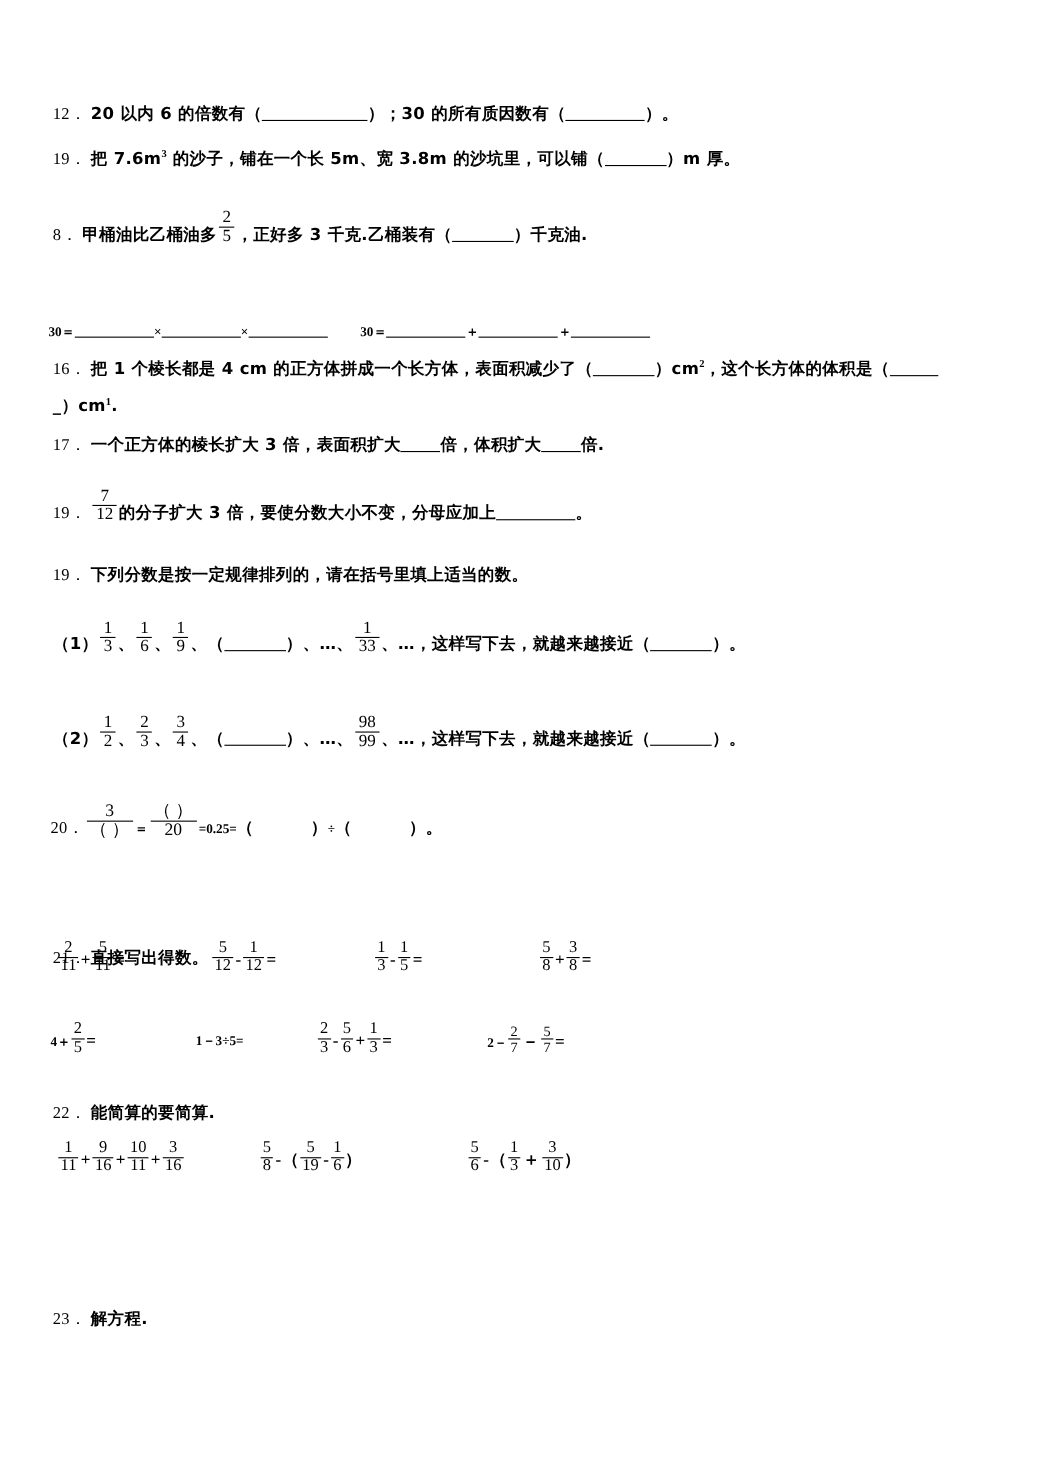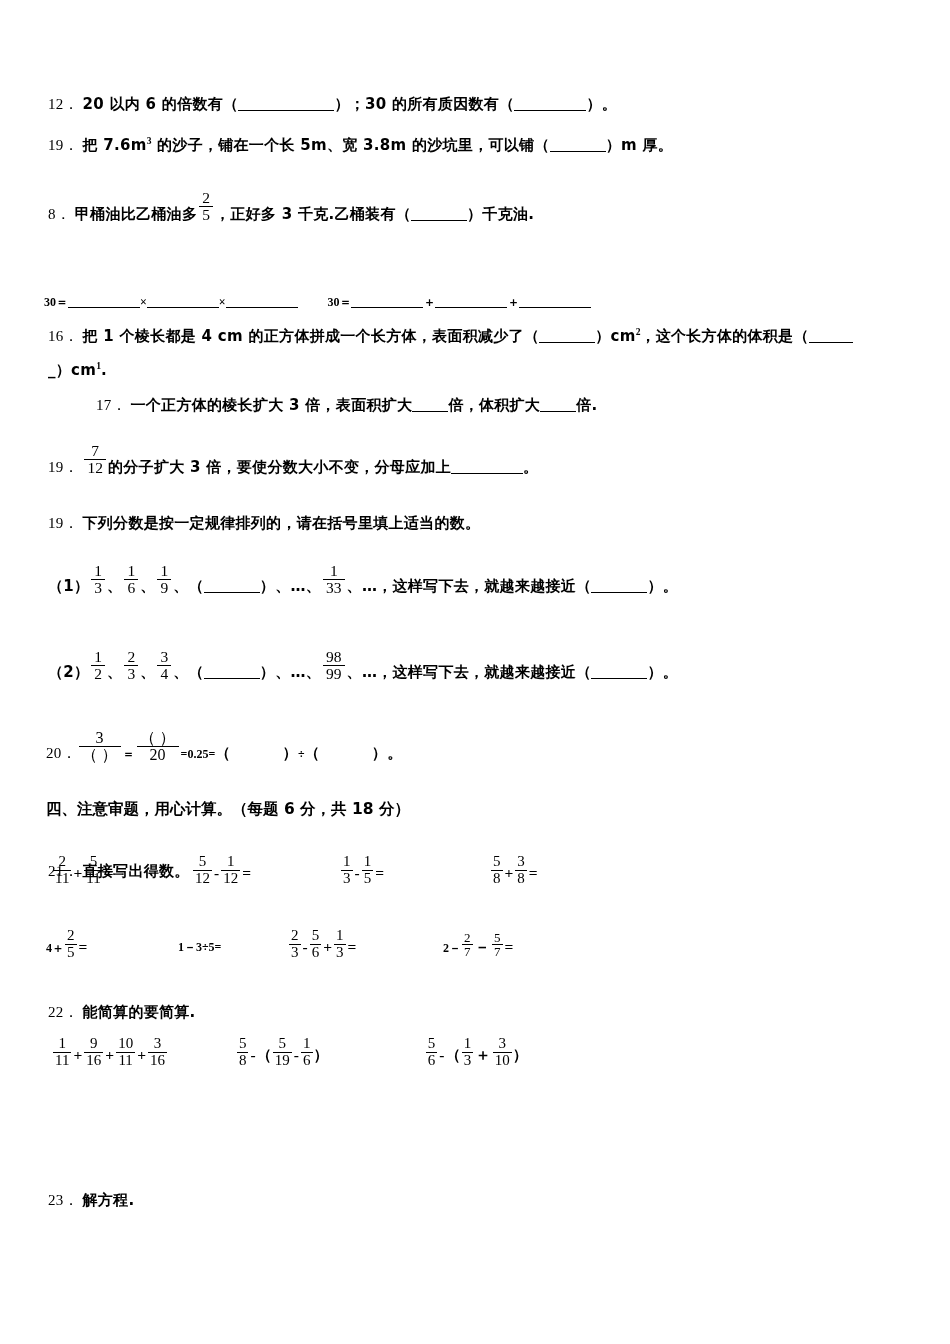--- a/index.html
+++ b/index.html
@@ -150,21 +150,21 @@
   </div>
 
   <div class="q" style="left:48px; top:324px;">
     <span class="qnum">16．</span>
     <span class="cn">把 1 个棱长都是 4 cm 的正方体拼成一个长方体，表面积减少了（</span><span class="blank b-md"></span><span class="cn">）cm</span><sup class="sm num">2</sup><span class="cn">，这个长方体的体积是（</span><span class="blank b-sm"></span>
   </div>
   <div class="q" style="left:48px; top:358px;">
     <span class="cn">_）cm</span><sup class="sm num">1</sup><span class="cn">.</span>
   </div>
 
-  <div class="q" style="left:48px; top:393px;margin-left:48px;">
+  <div class="q" style="left:48px; top:393px;">
     <span class="qnum">17．</span>
     <span class="cn">一个正方体的棱长扩大 3 倍，表面积扩大</span><span class="blank b-xs"></span><span class="cn">倍，体积扩大</span><span class="blank b-xs"></span><span class="cn">倍.</span>
   </div>
 
   <div class="q" style="left:48px; top:443px;">
     <span class="qnum">19．</span>
     <span class="frac-hi" style="vertical-align:-0.05em;"><span class="n">7</span><span class="d">12</span></span><span class="cn">的分子扩大 3 倍，要使分数大小不变，分母应加上</span><span class="blank b-lg"></span><span class="cn">。</span>
   </div>
 
   <div class="q" style="left:48px; top:511px;">
@@ -177,23 +177,20 @@
   </div>
 
   <div class="q" style="left:48px; top:649px;">
     <span class="cn">（2）</span><span class="frac-hi"><span class="n">1</span><span class="d">2</span></span><span class="cn">、</span><span class="frac-hi"><span class="n">2</span><span class="d">3</span></span><span class="cn">、</span><span class="frac-hi"><span class="n">3</span><span class="d">4</span></span><span class="cn">、</span><span class="cn">（</span><span class="blank b-md"></span><span class="cn">）</span><span class="cn">、</span><span class="cn">…</span><span class="cn">、</span><span class="frac-hi"><span class="n">98</span><span class="d">99</span></span><span class="cn">、</span><span class="cn">…</span><span class="cn">，这样写下去，就越来越接近（</span><span class="blank b-md"></span><span class="cn">）。</span>
   </div>
 
   <div class="q" style="left:46px; top:730px;">
     <span class="qnum">20．</span><span class="frac-hi" style="font-size:16px;"><span class="n">3</span><span class="d">（      ）</span></span><span class="num">＝</span><span class="frac-hi" style="font-size:16px;"><span class="n">（      ）</span><span class="d">20</span></span><span class="num">=0.25=</span><span class="cn">（</span><span class="paren-blank"></span><span class="cn">）</span><span class="num">÷</span><span class="cn">（</span><span class="paren-blank"></span><span class="cn">）</span><span class="cn">。</span>
   </div>
 
-  <div class="q" style="left:46px; top:797px;">
-    <span class="hdr">四、注意审题，用心计算。（每题 6 分，共 18 分）</span>
-  </div>
 
   <div class="q" style="left:48px; top:822px;margin-top:37px;">
     <span class="qnum">21．</span>
     <span class="cn">直接写出得数。</span>
   </div>
 
   <div class="calcrow" style="left:52px; top:856px;">
     <span class="cell" style="width:140px;"><span class="frac"><span class="n">2</span><span class="d">11</span></span><span class="op">+</span><span class="frac"><span class="n">5</span><span class="d">11</span></span><span class="op">=</span></span><span class="cell" style="width:148px;"><span class="frac"><span class="n">5</span><span class="d">12</span></span><span class="op">-</span><span class="frac"><span class="n">1</span><span class="d">12</span></span><span class="op">=</span></span><span class="cell" style="width:150px;"><span class="frac"><span class="n">1</span><span class="d">3</span></span><span class="op">-</span><span class="frac"><span class="n">1</span><span class="d">5</span></span><span class="op">=</span></span><span class="cell"><span class="frac"><span class="n">5</span><span class="d">8</span></span><span class="op">+</span><span class="frac"><span class="n">3</span><span class="d">8</span></span><span class="op">=</span></span>
   </div>
 

